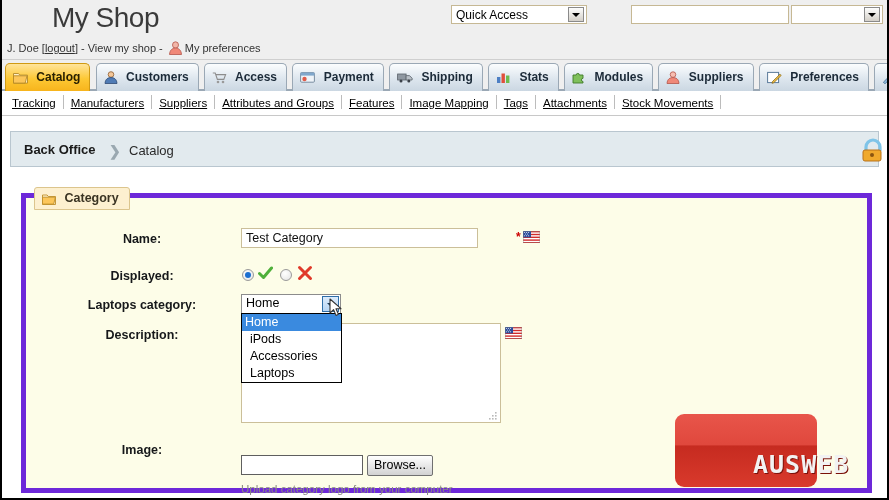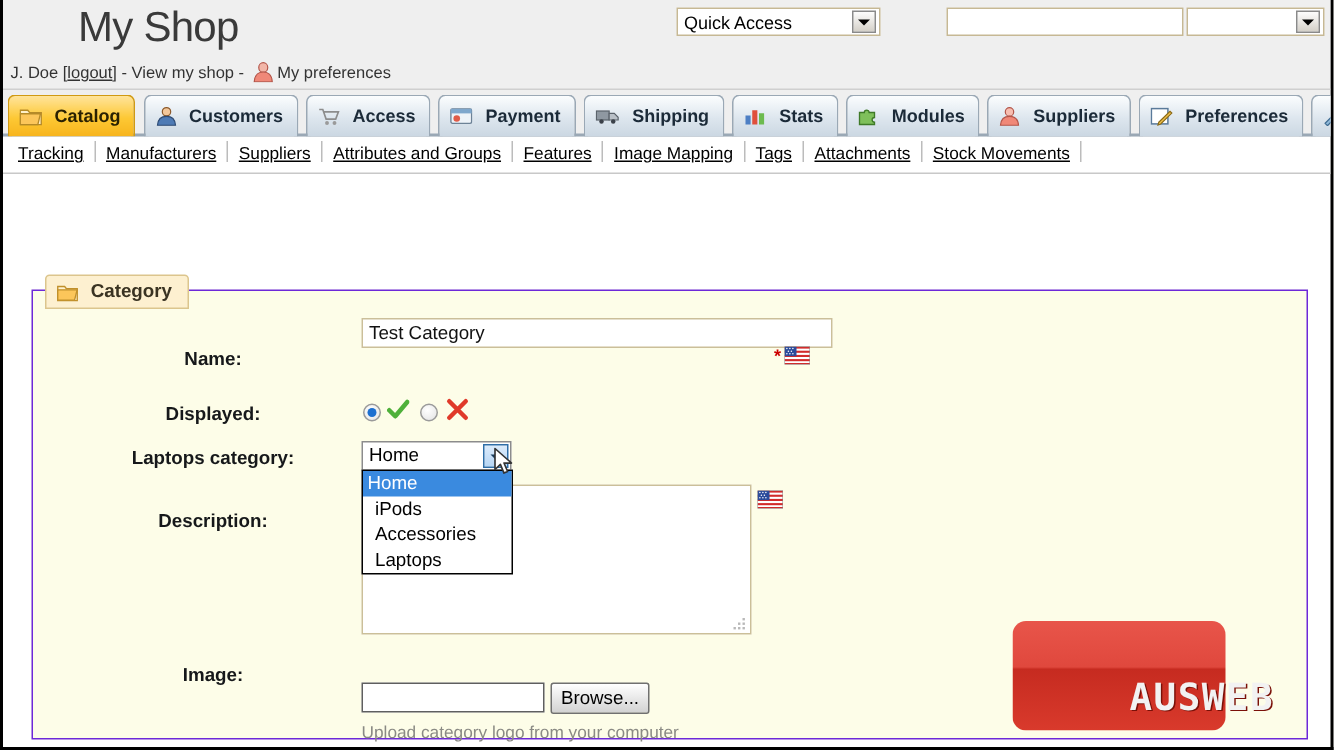--- a/index.html
+++ b/index.html
@@ -233,21 +233,21 @@
   }
 
   
   .panel {
     position: absolute;
     left: 19px;
     top: 193px;
     width: 851px;
     height: 300px;
     background: #fdfde8;
-    border: 1px solid #6d28d9;
+    border: 5px solid #6d28d9;
     box-sizing: border-box;
   }
   .panel-legend {
     position: absolute;
     left: 8px;
     top: -11px;
     height: 21px;
     background: #fdf0d0;
     border: 1px solid #dcc58d;
     border-radius: 3px 3px 0 0;
@@ -575,33 +575,45 @@
             <path d="M9.6 1.2a3.5 3.5 0 0 0-3.2 5l-5 5 1.6 1.6 5-5a3.5 3.5 0 0 0 4.8-4.2l-2 2-1.6-1.6z" fill="#8fb8d8" stroke="#3d6a90" stroke-width="0.8"></path>
           </svg></span>
       
     </div>
   </div>
 
   <div class="subnav">
     <a href="#">Tracking</a><span class="divider"></span><a href="#">Manufacturers</a><span class="divider"></span><a href="#">Suppliers</a><span class="divider"></span><a href="#">Attributes and Groups</a><span class="divider"></span><a href="#">Features</a><span class="divider"></span><a href="#">Image Mapping</a><span class="divider"></span><a href="#">Tags</a><span class="divider"></span><a href="#">Attachments</a><span class="divider"></span><a href="#">Stock Movements</a><span class="divider"></span>
   </div>
 
+  <div class="crumb-wrap">
+    <span class="crumb-root">Back Office</span>
+    <span class="crumb-sep">❯</span>
+    <span class="crumb-current">Catalog</span>
+    <span class="crumb-lock">
+      <svg width="26" height="24" viewBox="0 0 26 24">
+        <path d="M6 13V9a7 7 0 0 1 14 0v4" fill="none" stroke="#7fc4e8" stroke-width="3.2"></path>
+        <rect x="3" y="12" width="18" height="11" rx="2" fill="#f0a92c" stroke="#b9721a" stroke-width="1"></rect>
+        <circle cx="12" cy="17" r="2" fill="#8a5410"></circle>
+      </svg>
+    </span>
+  </div>
 
   <div class="panel">
     <div class="panel-legend">
       <span class="ficon"><svg width="14" height="12" viewBox="0 0 14 12">
             <path d="M0.5 2h4.6l1.2 1.5H13.5v8H0.5z" fill="#fff2cf" stroke="#c08f2a" stroke-width="0.9"></path>
             <path d="M0.5 4.2h12.9l-1.7 6.9H0.5z" fill="#fcc65a" stroke="#c08f2a" stroke-width="0.9"></path>
           </svg></span>
       <span>Category</span>
     </div>
   </div>
 
   <div class="flabel" style="left:60px; top:232px; width:160px;">Name:</div>
-  <div class="text-input" style="left:239px; top:212px; width:314px; height:20px;">
+  <div class="text-input" style="left:239px; top:228px; width:237px; height:20px;">
     <span>Test Category</span>
   </div>
   <div class="req-star" style="left:514px; top:230px;">*</div>
   <span class="flag" style="left:521px; top:231px;">
     <svg width="17" height="12" viewBox="0 0 17 12">
         <rect width="17" height="12" fill="#ffffff"></rect>
         <g fill="#d22b2b">
           <rect y="0" width="17" height="1.4"></rect>
           <rect y="2.8" width="17" height="1.4"></rect>
           <rect y="5.6" width="17" height="1.4"></rect>
@@ -649,21 +661,21 @@
     <div class="dd-item indent">Accessories</div>
     <div class="dd-item indent">Laptops</div>
   </div>
 
   <span class="cursor-arrow">
     <svg width="14" height="20" viewBox="0 0 14 20">
         <path d="M1 1 L1 15 L4.6 11.6 L7 17.4 L9.4 16.3 L7 10.7 L12 10.7 Z" fill="#ffffff" stroke="#333333" stroke-width="1.1" stroke-linejoin="round"></path>
       </svg>
   </span>
 
-  <div class="flabel" style="left:60px; top:328px; width:160px;margin-top:12px;">Description:</div>
+  <div class="flabel" style="left:60px; top:328px; width:160px;">Description:</div>
   <div class="textarea">
     <span class="resize-grip">
       <svg width="10" height="10" viewBox="0 0 10 10">
           <g fill="#b9b9b9">
             <rect x="7" y="1" width="1.6" height="1.6"></rect>
             <rect x="7" y="4" width="1.6" height="1.6"></rect>
             <rect x="4" y="4" width="1.6" height="1.6"></rect>
             <rect x="7" y="7" width="1.6" height="1.6"></rect>
             <rect x="4" y="7" width="1.6" height="1.6"></rect>
             <rect x="1" y="7" width="1.6" height="1.6"></rect>

